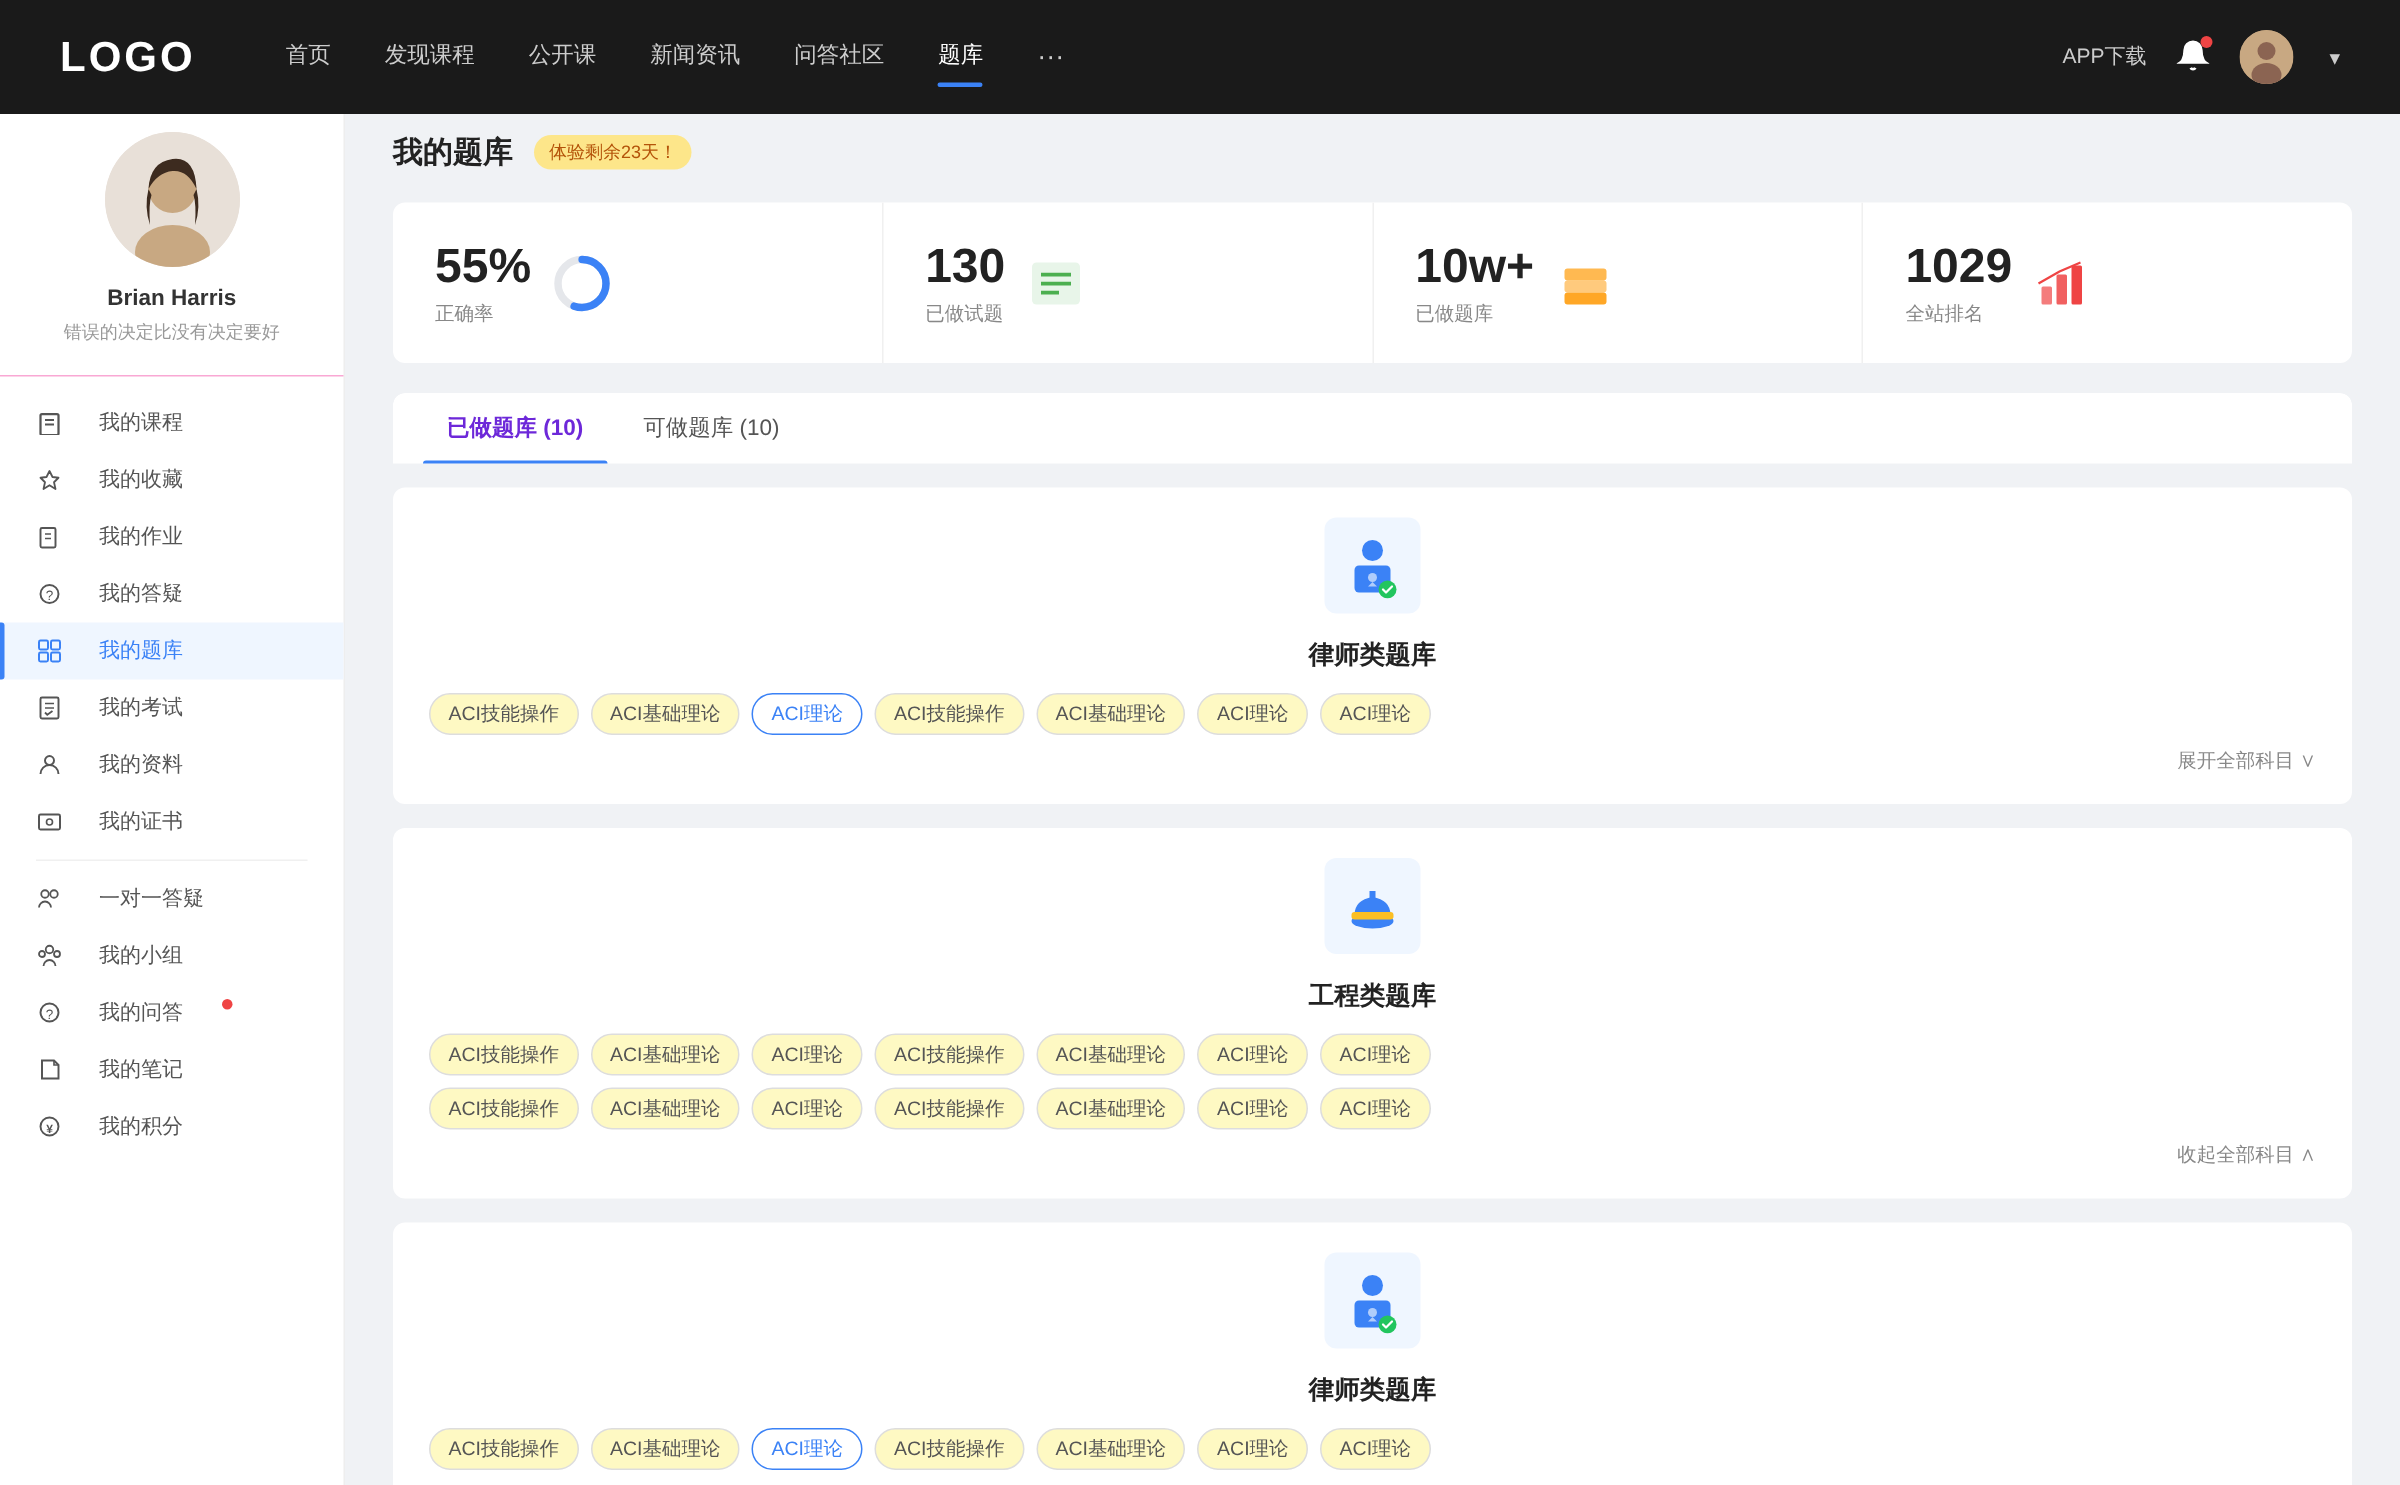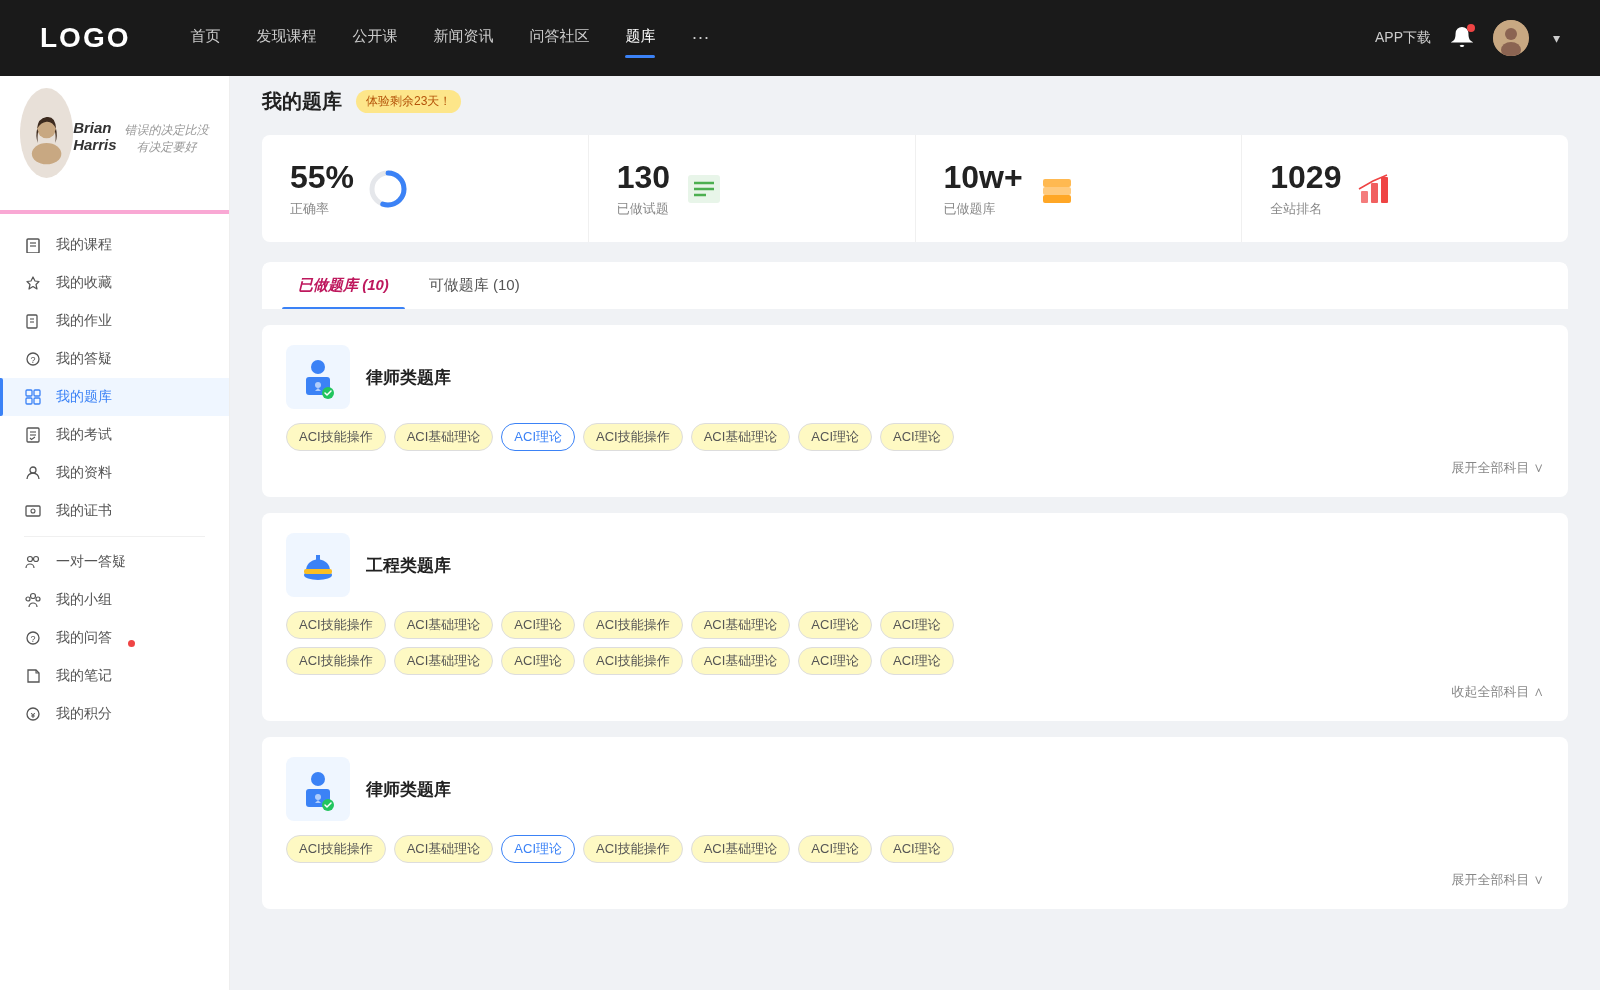--- a/index.html
+++ b/index.html
@@ -96,25 +96,24 @@
     
     .sidebar {
       width: 230px;
       background: #fff;
       padding: 24px 0;
       flex-shrink: 0;
       border-right: 1px solid #eee;
     }
     .sidebar-profile {
       display: flex;
-      flex-direction: row;
+      flex-direction: column;
       align-items: center;
       padding: 0 20px 20px;
-      border-bottom: 4px solid #f9a8d4;
-      font-style: italic;
+      border-bottom: 1px solid #f9a8d4;
     }
     .avatar-circle {
       width: 90px; height: 90px;
       border-radius: 50%;
       background: #e8e0d8;
       overflow: hidden;
       margin-bottom: 12px;
     }
     .avatar-svg {
       width: 100%; height: 100%;
@@ -128,22 +127,22 @@
     .profile-motto {
       font-size: 12px;
       color: #999;
       text-align: center;
     }
     .sidebar-menu {
       padding: 12px 0;
     }
     .menu-item {
       display: flex;
-      align-items: flex-end;
-      gap: 14px;
+      align-items: flex-start;
+      gap: 24px;
       padding: 10px 24px;
       cursor: pointer;
       color: #555;
       font-size: 14px;
       position: relative;
       transition: background 0.15s;
     }
     .menu-item.active {
       color: #3b82f6;
       background: #eff6ff;
@@ -247,23 +246,22 @@
     }
     .tab-item {
       padding: 14px 16px;
       font-size: 15px;
       cursor: pointer;
       color: #555;
       position: relative;
       margin-right: 8px;
     }
     .tab-item.active {
-      color: #be185d;
+      color: #6d28d9;
       font-weight: 600;
-      font-style: italic;
     }
     .tab-item.active::after {
       content: '';
       position: absolute;
       bottom: 0; left: 0; right: 0;
       height: 2px;
       background: #3b82f6;
       border-radius: 2px 2px 0 0;
     }
 
@@ -272,20 +270,21 @@
       background: #fff;
       border-radius: 8px;
       margin-bottom: 16px;
       padding: 20px 24px;
     }
     .qbank-header {
       display: flex;
       align-items: center;
       gap: 16px;
       margin-bottom: 14px;
+      flex-direction: column;
     }
     .qbank-icon-wrap {
       width: 64px; height: 64px;
       background: #eff6ff;
       border-radius: 8px;
       display: flex; align-items: center; justify-content: center;
       flex-shrink: 0;
     }
     .qbank-title {
       font-size: 17px;

